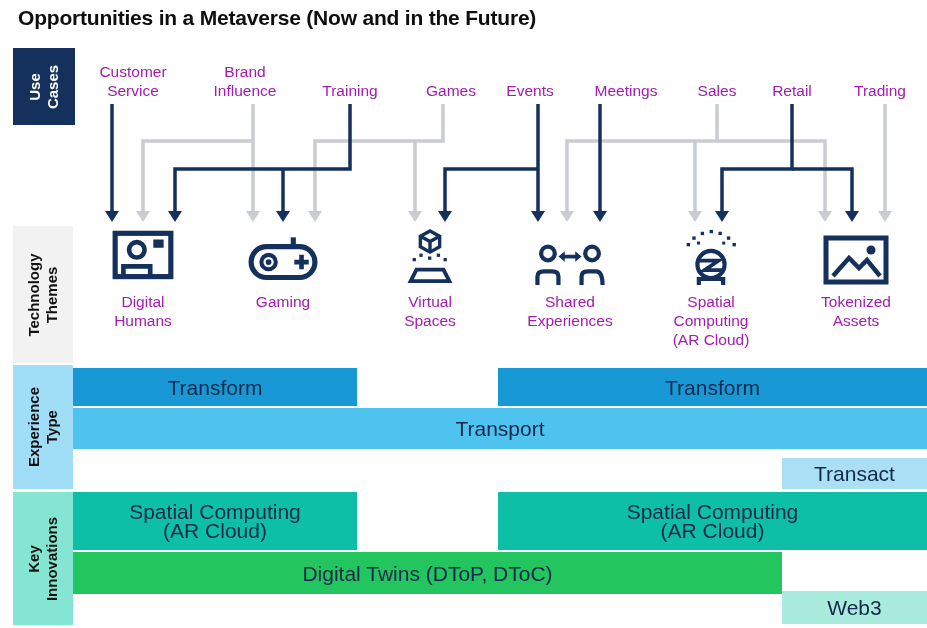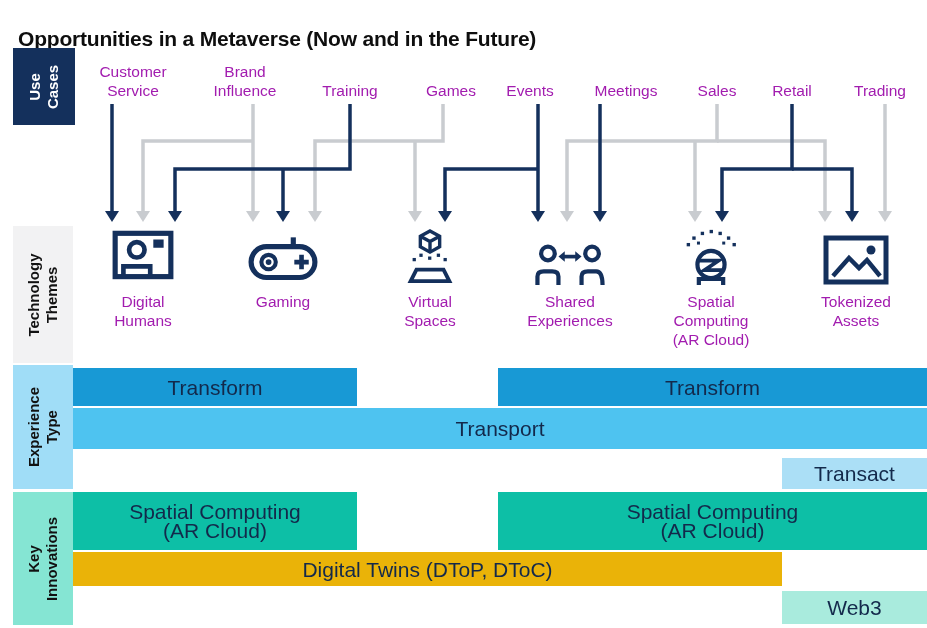--- a/index.html
+++ b/index.html
@@ -1,19 +1,19 @@
 <!DOCTYPE html>
 <html><head>
 <meta charset="utf-8">
 <style>
   html,body{margin:0;padding:0;background:#fff;}
   .stage{position:relative;width:927px;height:628px;background:#ffffff;
          font-family:"Liberation Sans",sans-serif;overflow:hidden;}
   .title{position:absolute;left:18px;top:6px;font-size:21px;font-weight:bold;
-         color:#0e0e0e;letter-spacing:-0.2px;margin-top:21px;}
+         color:#0e0e0e;letter-spacing:-0.2px;}
   .sidebox{position:absolute;display:flex;align-items:center;justify-content:center;}
   .sidebox .rot{display:block;transform:rotate(-90deg);text-align:center;
                 font-weight:bold;font-size:15px;line-height:18px;white-space:nowrap;}
   #use-cases-box{left:13px;top:48px;width:62px;height:77px;color:#ffffff;}
   #themes-box{left:13px;top:226px;width:60px;height:137px;color:#121212;}
   #experience-box{left:13px;top:365px;width:60px;height:124px;color:#121212;}
   #innovations-box{left:13px;top:492px;width:60px;height:133px;color:#121212;}
   .uc-label,.theme-label{position:absolute;width:130px;text-align:center;
          font-size:15.5px;line-height:19px;color:#a21caf;}
   .icon-box{position:absolute;width:72px;height:60px;display:flex;
@@ -180,16 +180,16 @@
       <div class="bar" style="left: 73px; top: 408px; width: 854px; height: 41px; background: rgb(78, 195, 240); color: rgb(19, 41, 75);">Transport</div>
       <div class="bar" style="left: 782px; top: 458px; width: 145px; height: 31px; background: rgb(171, 223, 246); color: rgb(19, 41, 75);">Transact</div>
     </div>
 
   <div class="sidebox" id="innovations-box" style="background: rgb(133, 229, 211);">
     <span class="rot">Key<br>Innovations</span>
   </div>
   <div id="innovation-bars">
       <div class="bar" style="left: 73px; top: 492px; width: 284px; height: 58px; background: rgb(13, 191, 166); color: rgb(19, 41, 75);">Spatial Computing<br>(AR Cloud)</div>
       <div class="bar" style="left: 498px; top: 492px; width: 429px; height: 58px; background: rgb(13, 191, 166); color: rgb(19, 41, 75);">Spatial Computing<br>(AR Cloud)</div>
-      <div class="bar" style="left: 73px; top: 552px; width: 709px; height: 34px; background: #eab308; color: rgb(19, 41, 75);">Digital Twins (DToP, DToC)</div>
+      <div class="bar" style="left: 73px; top: 552px; width: 709px; height: 42px; background: #22c55e; color: rgb(19, 41, 75);">Digital Twins (DToP, DToC)</div>
       <div class="bar" style="left: 782px; top: 591px; width: 145px; height: 33px; background: rgb(169, 235, 221); color: rgb(19, 41, 75);">Web3</div>
     </div>
 </div>
 
 </body></html>

